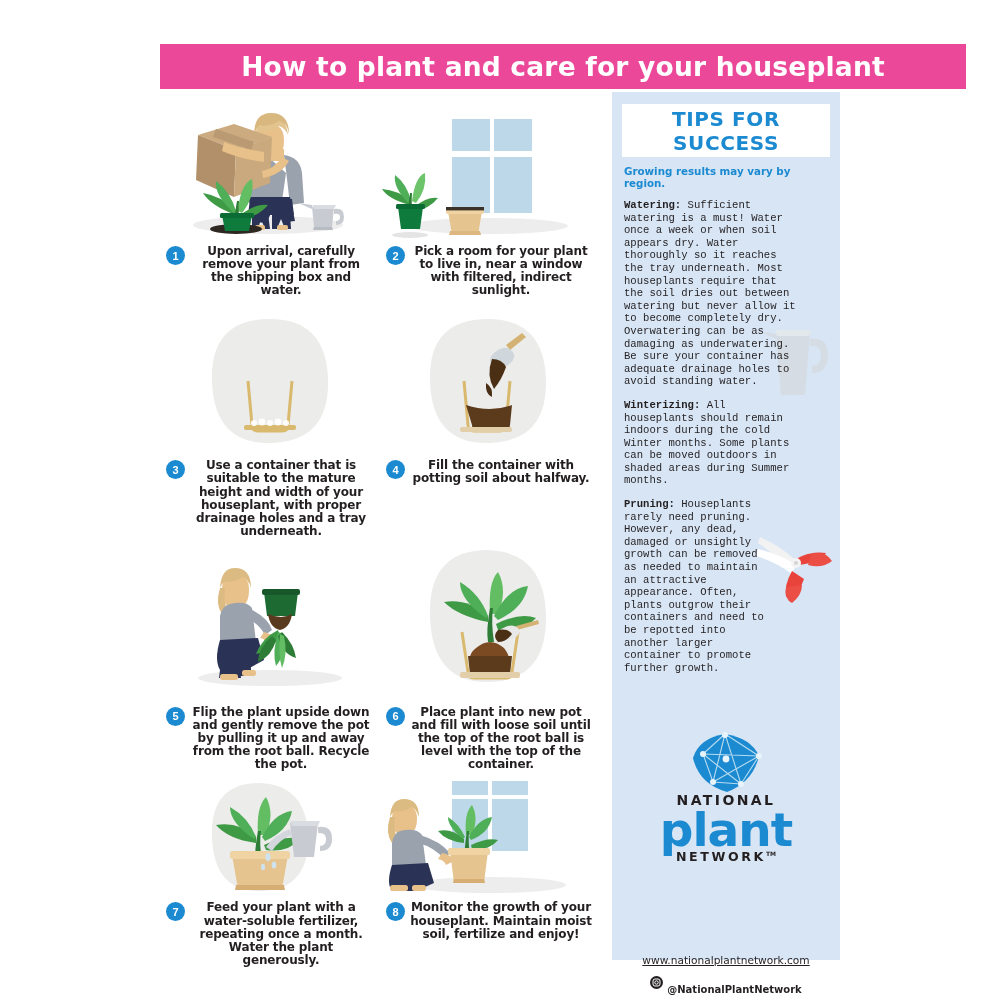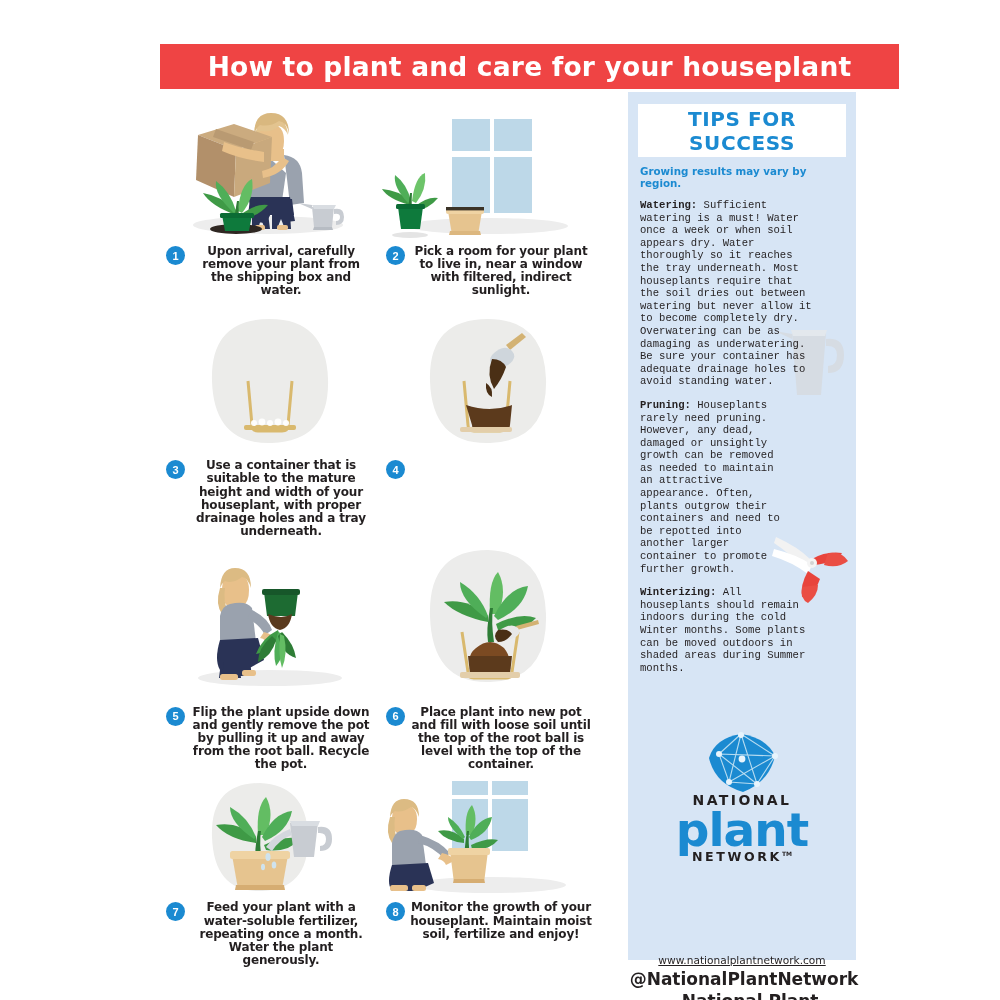--- a/index.html
+++ b/index.html
@@ -2,22 +2,22 @@
 <html><head>
 <meta charset="utf-8">
 <style>
   html,body{margin:0;padding:0;background:#ffffff;}
   body{width:1000px;height:1000px;font-family:"Liberation Sans",sans-serif;overflow:hidden;}
 
   #poster{position:relative;width:1000px;height:1000px;background:#ffffff;}
 
   
   .header-bar{
-    position:absolute;left:160px;top:44px;width:739px;height:45px;
-    background:#ef4444;display:flex;align-items:center;justify-content:center;
+    position:absolute;left:160px;top:44px;width:806px;height:45px;
+    background:#ec4899;display:flex;align-items:center;justify-content:center;
   }
   .header-title{
     color:#ffffff;font-size:26.5px;font-weight:bold;letter-spacing:.2px;
     font-family:"DejaVu Sans",sans-serif;white-space:nowrap;
   }
 
   
   .steps-area{position:absolute;left:160px;top:89px;width:440px;height:871px;background:#ffffff;}
   .step-row{display:flex;width:440px;}
   .step{width:220px;position:relative;}
@@ -34,21 +34,21 @@
   }
 
   .footer-note{
     position:absolute;left:160px;top:936px;width:440px;text-align:center;
     font-size:10.4px;color:#58585b;font-family:"DejaVu Sans",sans-serif;
   }
   .footer-note b{color:#231f20;}
 
   
   .tips-panel{
-    position:absolute;left:628px;top:92px;width:228px;height:868px;background:#d7e5f5;
+    position:absolute;left:612px;top:92px;width:228px;height:868px;background:#d7e5f5;
   }
   .tips-head{
     margin:12px 10px 0 10px;background:#ffffff;text-align:center;padding:3px 0 2px 0;
   }
   .tips-head span{
     color:#1b8ad1;font-size:20px;font-weight:bold;letter-spacing:.6px;
     font-family:"DejaVu Sans",sans-serif;
   }
   .tips-sub{
     margin:8px 12px 0 12px;color:#1b8ad1;font-size:10.3px;font-weight:bold;
@@ -70,21 +70,21 @@
     font-family:"DejaVu Sans",sans-serif;margin-top:-6px;}
   .logo-plant{font-size:47px;line-height:44px;color:#1b8ad1;font-weight:bold;
     font-family:"DejaVu Sans",sans-serif;letter-spacing:-1px;}
   .logo-network{font-size:12.6px;letter-spacing:2.6px;color:#231f20;font-weight:bold;
     font-family:"DejaVu Sans",sans-serif;margin-top:-3px;}
   .logo-network sup{font-size:6px;letter-spacing:0;}
 
   .social{position:absolute;left:0;top:862px;width:228px;text-align:center;}
   .site{font-size:10.6px;color:#231f20;font-family:"DejaVu Sans",sans-serif;margin-bottom:3px;text-decoration:underline;}
   .srow{display:flex;align-items:center;justify-content:center;gap:4px;margin-bottom:2px;}
-  .srow span.lbl{font-size:17px;color:#231f20;font-weight:bold;font-family:"DejaVu Sans",sans-serif;}
+  .srow span.lbl{font-size:10px;color:#231f20;font-weight:bold;font-family:"DejaVu Sans",sans-serif;margin-top:15px;}
 </style>
 </head>
 <body>
 
 <div id="poster">
 
   <div class="header-bar">
     <div class="header-title">How to plant and care for your houseplant</div>
   </div>
 
@@ -201,20 +201,21 @@
             <rect x="80" y="118" width="52" height="5" rx="2" fill="#e3ceaa"></rect>
 
             <path d="M126 36 l16-12 l4 4 l-16 13z" fill="#d3b273"></path>
             <path d="M112 46 q12-12 20-4 q6 7-4 14 q-10 6-16 0 q-4-4 0-10z" fill="#cfd6dc"></path>
             <path d="M112 50 q10 0 14 8 q-4 12-12 22 q-8-14-2-30z" fill="#4a2f15"></path>
             <path d="M106 74 q7 4 6 14 q-7-3-6-14z" fill="#4a2f15"></path>
           </svg>
         </div>
         <div class="caption">
           <div class="num">4</div>
+          <div class="ctext">Fill the container with potting soil about halfway.</div>
         </div>
       </div>
     </div>
 
     <div class="step-row" style="margin-top:6px;">
       <div class="step">
         <div class="art" style="height:160px;">
           <svg width="220" height="160" viewBox="0 0 220 160">
             <ellipse cx="110" cy="134" rx="72" ry="8" fill="#ededed"></ellipse>
 
@@ -377,26 +378,26 @@
           <path d="M34 58 q-2 12 6 16 q10-8 10-18z" fill="#ea4e44"></path>
           <circle cx="44" cy="34" r="5" fill="#f4f4f4"></circle>
           <circle cx="44" cy="34" r="2" fill="#d3d3d3"></circle>
         </svg>
       </span>
 
       <div class="tip w">
         <b>Watering:</b><span> Sufficient watering is a must! Water once a week or when soil appears dry. Water thoroughly so it reaches the tray underneath. Most houseplants require that the soil dries out between watering but never allow it to become completely dry. Overwatering can be as damaging as underwatering. Be sure your container has adequate drainage holes to avoid standing water.</span>
       </div>
 
+      <div class="tip w">
+        <b>Winterizing:</b><span> All houseplants should remain indoors during the cold Winter months. Some plants can be moved outdoors in shaded areas during Summer months.</span>
+      </div>
+
       <div class="tip p">
         <b>Pruning:</b><span> Houseplants rarely need pruning. However, any dead, damaged or unsightly growth can be removed as needed to maintain an attractive appearance. Often, plants outgrow their containers and need to be repotted into another larger container to promote further growth.</span>
-      </div>
-
-      <div class="tip w">
-        <b>Winterizing:</b><span> All houseplants should remain indoors during the cold Winter months. Some plants can be moved outdoors in shaded areas during Summer months.</span>
       </div>
     </div>
 
     <div class="logo-wrap">
       <span>
         <svg width="74" height="62" viewBox="0 0 74 62">
           <path d="M36 2 q26 4 34 22 q-6 26-32 36 q-28-8-34-34 q6-20 32-24z" fill="#1b8ad1"></path>
           <g stroke="#bfe0f2" stroke-width="1.1" fill="none" opacity=".95">
             <path d="M36 2 L14 22 L24 50 L52 52 L70 24 Z"></path>
             <path d="M36 2 L24 50 M36 2 L52 52 M14 22 L52 52 M70 24 L24 50 M14 22 L70 24"></path>

